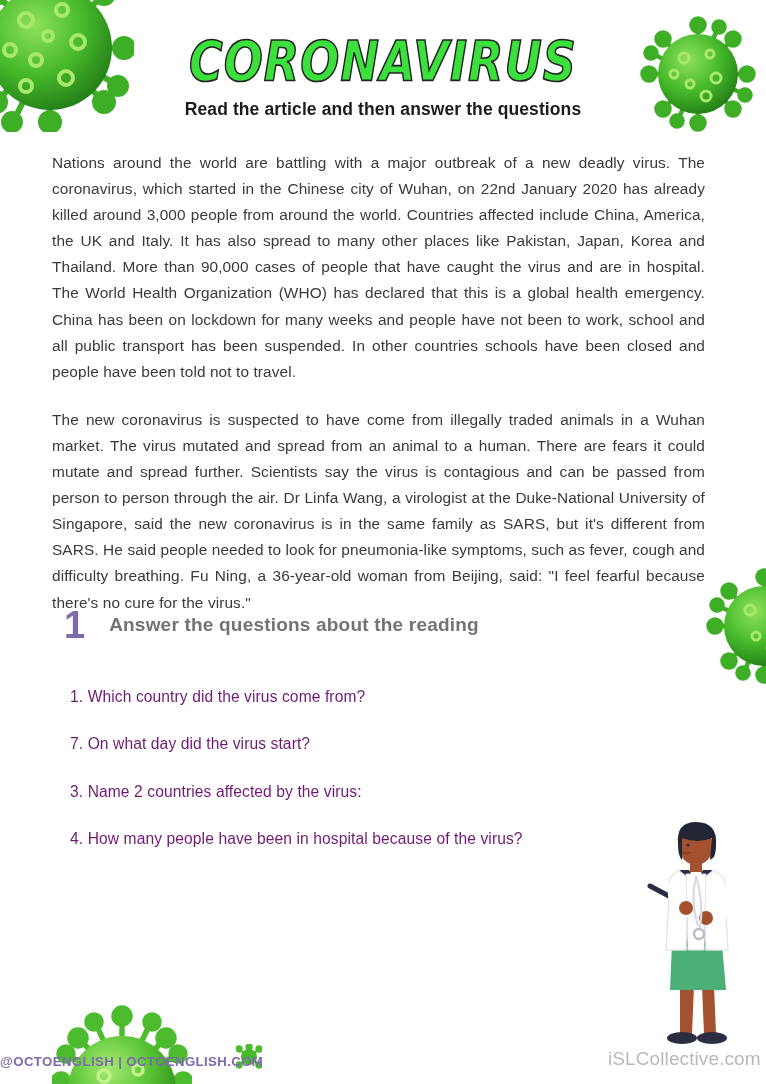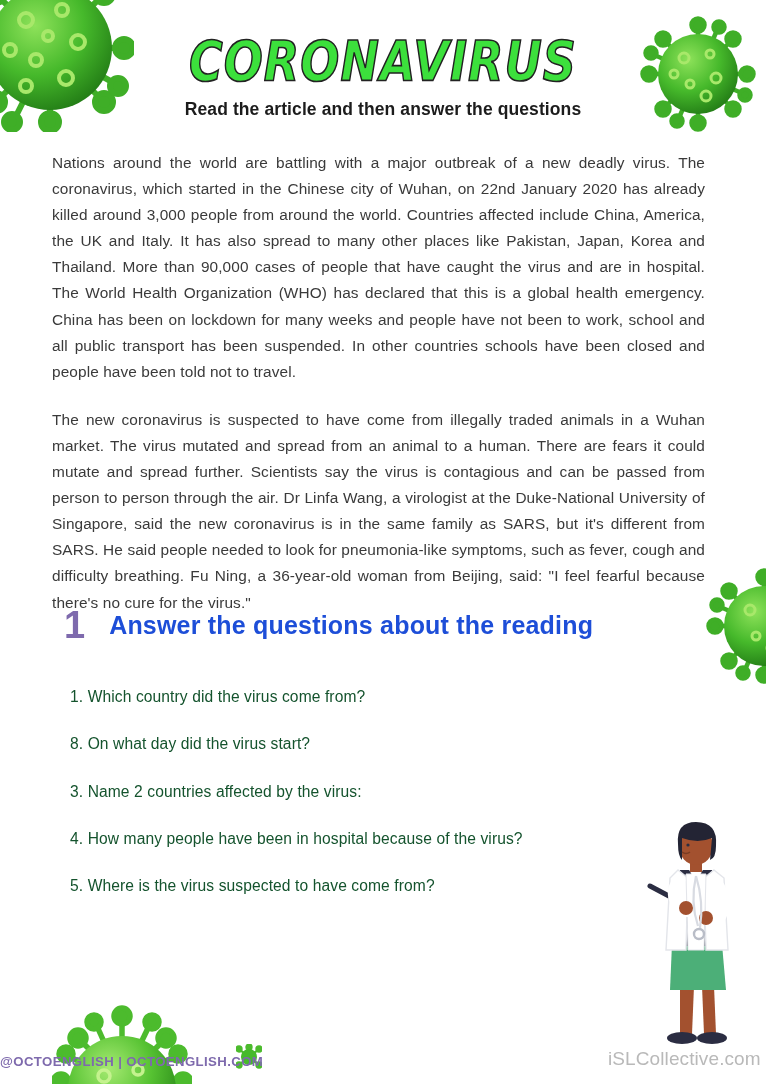--- a/index.html
+++ b/index.html
@@ -87,36 +87,36 @@
     align-items: center;
   }
   .section-num {
     font-size: 38px;
     font-weight: bold;
     color: #7e6aad;
     line-height: 1;
     margin-right: 24px;
   }
   .section-title {
-    font-size: 25px;
+    font-size: 19px;
     font-weight: bold;
-    color: #1d4ed8;
+    color: #737373;
     letter-spacing: 0.2px;
   }
 
   
   .questions {
     position: absolute;
     left: 70px;
     top: 688px;
     width: 600px;
   }
   .question {
     font-size: 15.6px;
-    color: #14532d;
+    color: #701a75;
     line-height: 1.2;
     margin-bottom: 28.6px;
     letter-spacing: 0.1px;
   }
 
   
   .doctor {
     position: absolute;
     left: 636px;
     top: 818px;
@@ -445,24 +445,23 @@
     <p>The new coronavirus is suspected to have come from illegally traded animals in a Wuhan market. The virus mutated and spread from an animal to a human. There are fears it could mutate and spread further. Scientists say the virus is contagious and can be passed from person to person through the air. Dr Linfa Wang, a virologist at the Duke-National University of Singapore, said the new coronavirus is in the same family as SARS, but it's different from SARS. He said people needed to look for pneumonia-like symptoms, such as fever, cough and difficulty breathing. Fu Ning, a 36-year-old woman from Beijing, said: "I feel fearful because there's no cure for the virus."</p>
   </div>
 
   <div class="section">
     <span class="section-num">1</span>
     <span class="section-title">Answer the questions about the reading</span>
   </div>
 
   <div class="questions">
     <div class="question">1. Which country did the virus come from?</div>
-    <div class="question">8. On what day did the virus start?</div>
+    <div class="question">7. On what day did the virus start?</div>
     <div class="question">3. Name 2 countries affected by the virus:</div>
     <div class="question">4. How many people have been in hospital because of the virus?</div>
-    <div class="question">5. Where is the virus suspected to have come from?</div>
   </div>
 
   <div class="doctor">
     <svg viewBox="0 0 120 240" width="120" height="240" aria-hidden="true">
 
       <line x1="14" y1="68" x2="48" y2="86" stroke="#2b2d42" stroke-width="5" stroke-linecap="round"></line>
 
       <path d="M44 168 L44 216 L56 216 L58 168 Z" fill="#a3512f"></path>
       <path d="M66 168 L68 216 L80 216 L78 168 Z" fill="#a3512f"></path>
 

